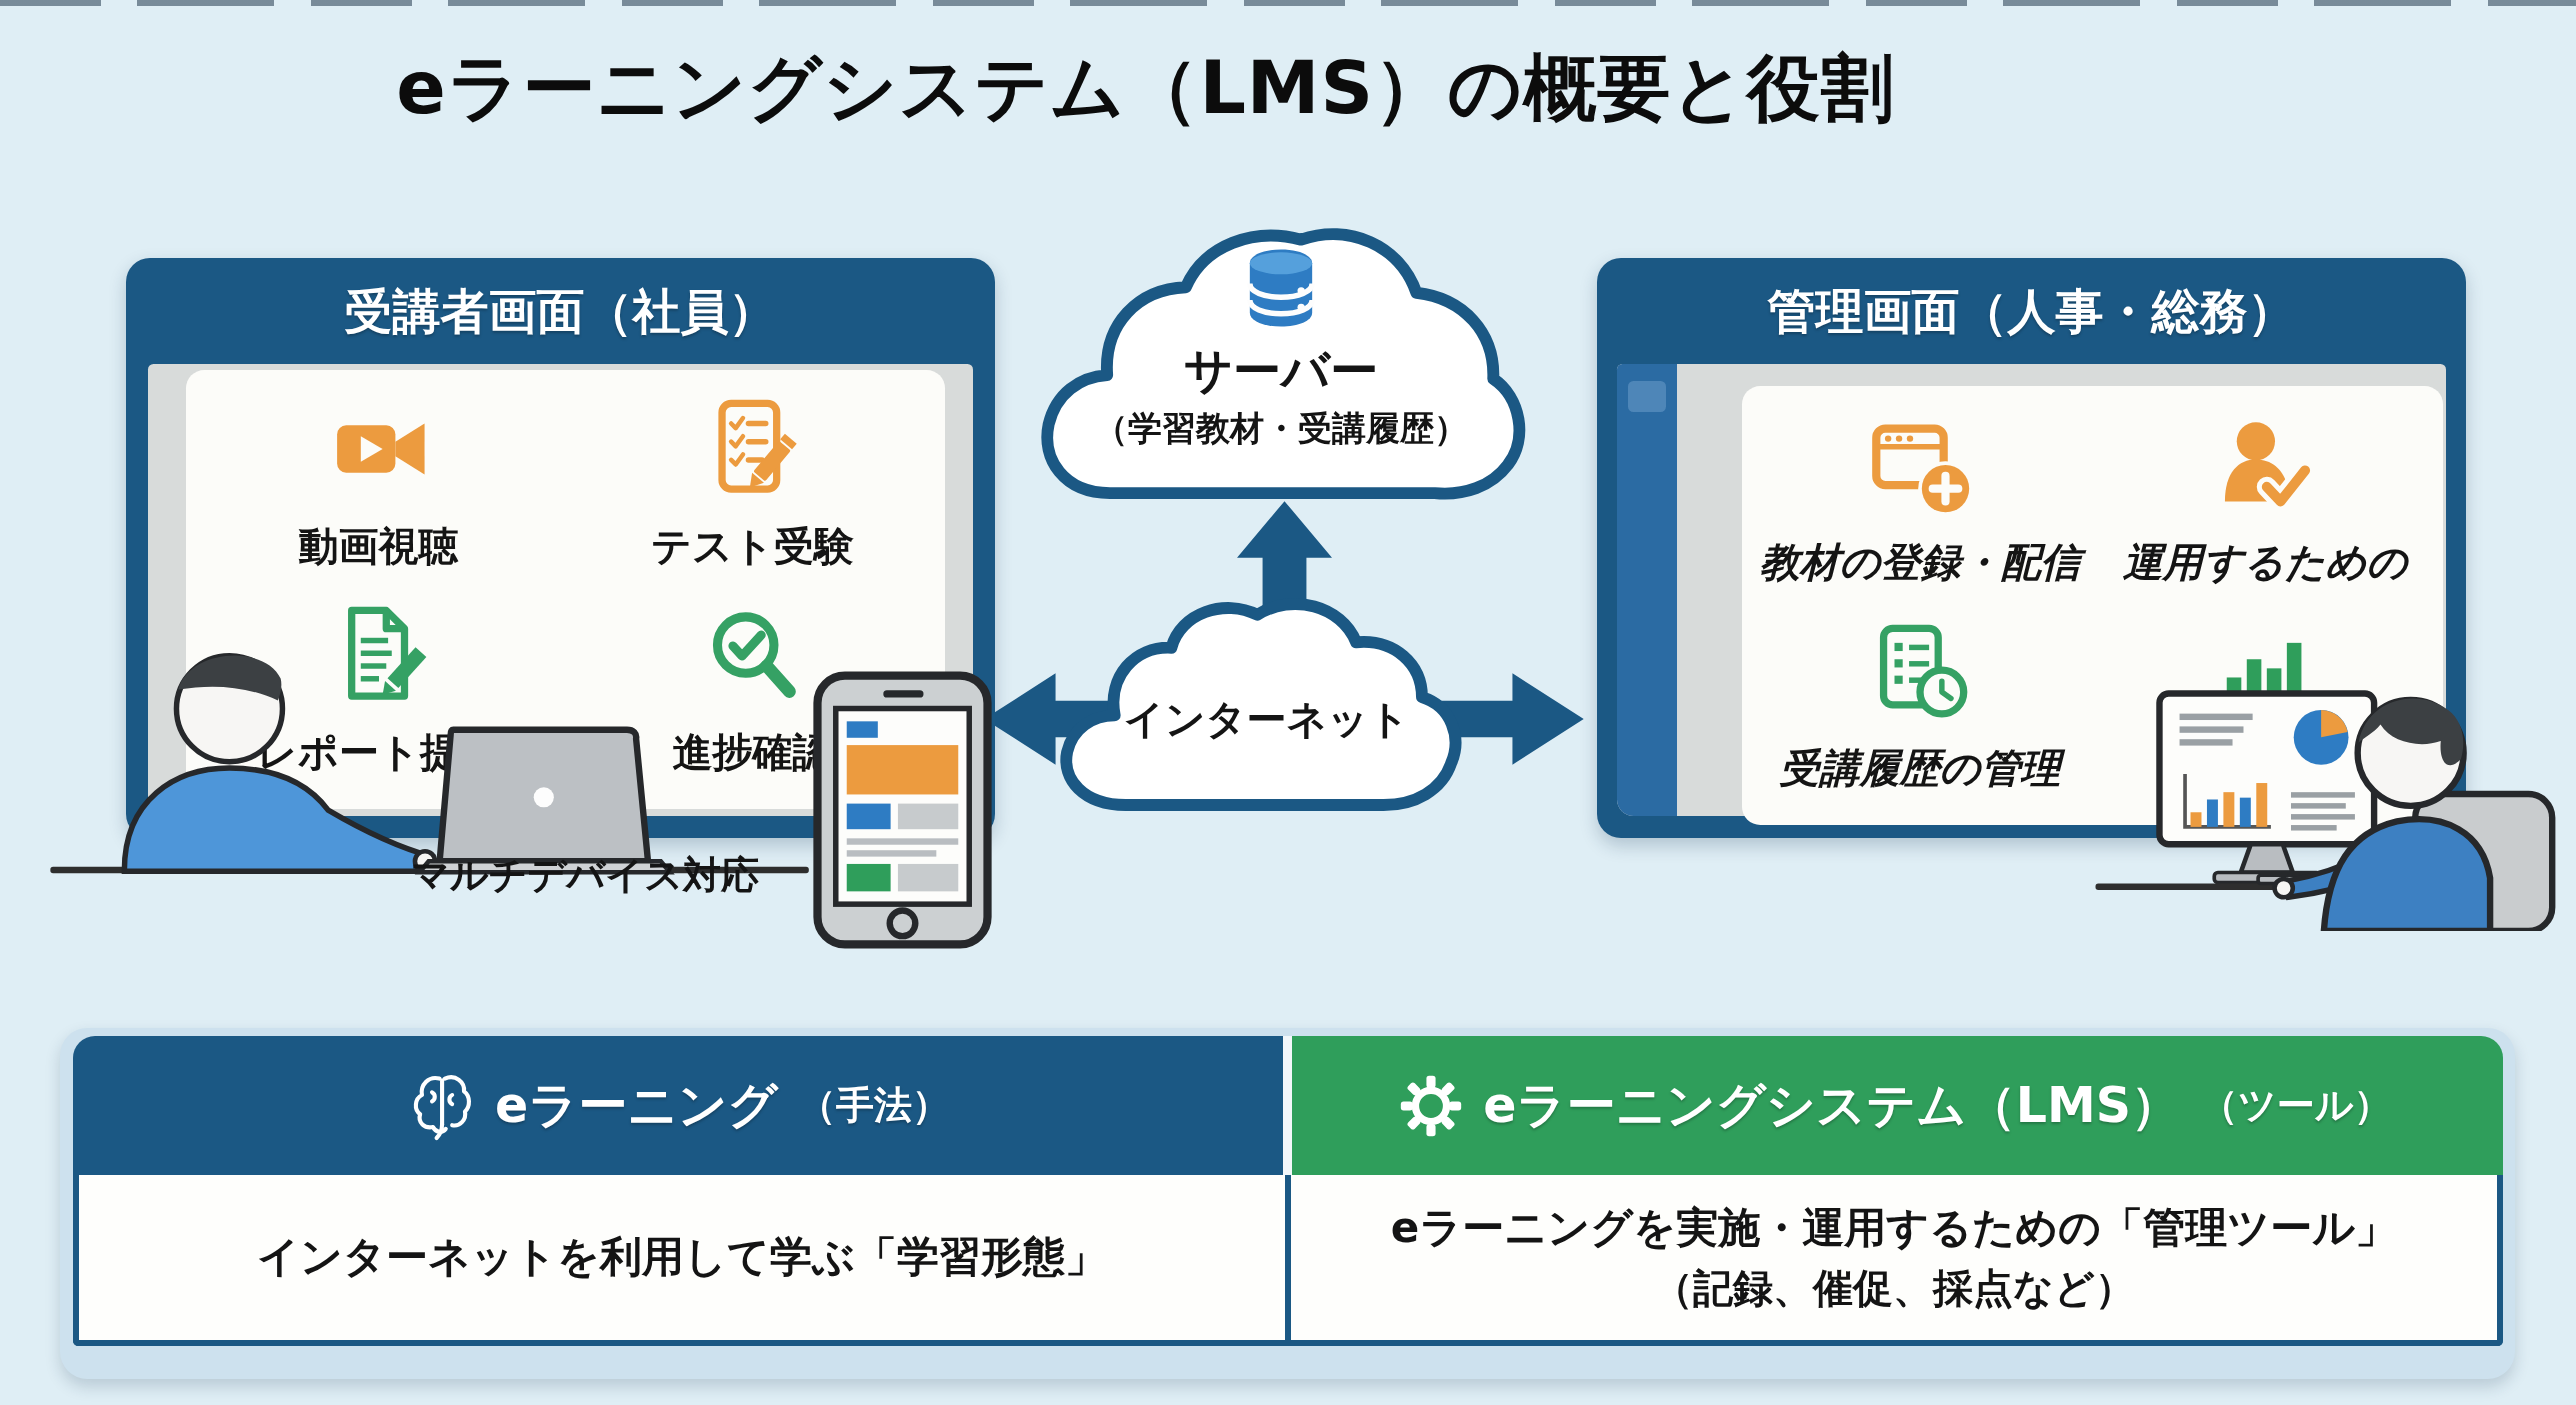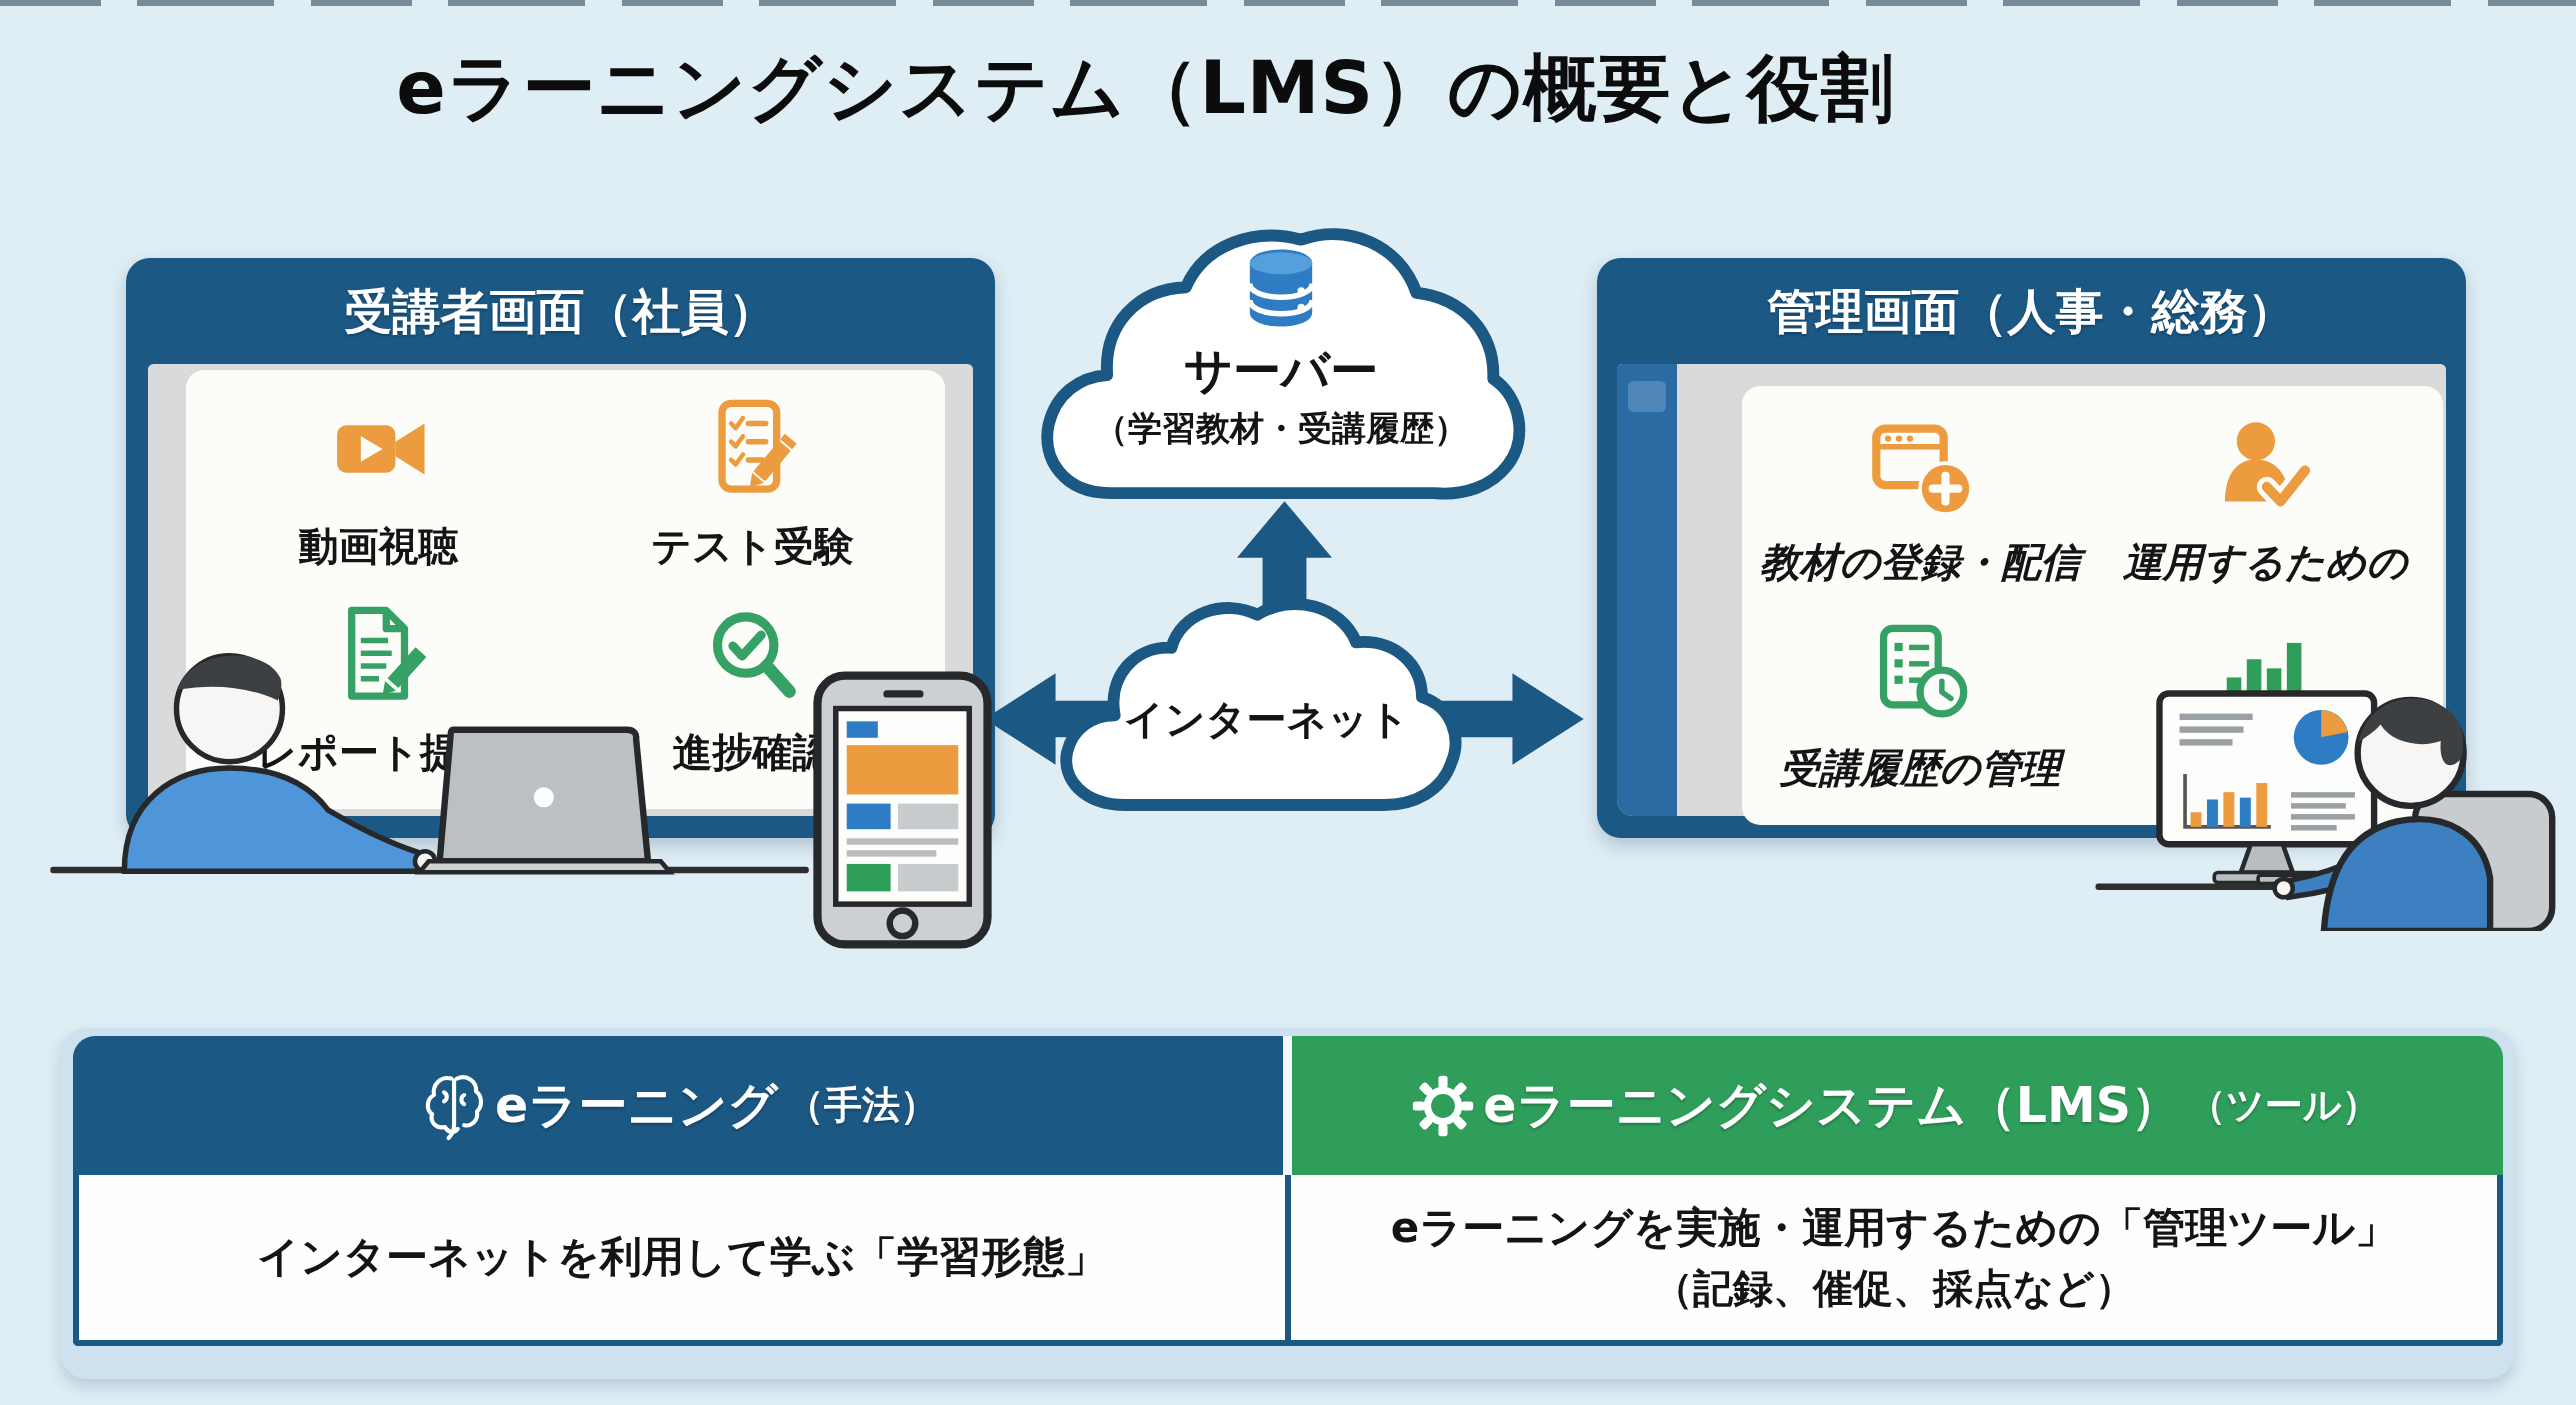--- a/index.html
+++ b/index.html
@@ -30,21 +30,21 @@
   .server-title{font-size:48px;font-weight:800;margin-top:5.5px;}
   .server-subtitle{font-size:34px;font-weight:800;margin-top:3.7px;}
   .internet-label{font-size:40px;font-weight:800;}
 
   .note{width:622px;text-align:center;font-weight:800;font-size:38px;line-height:1.42;}
 
   
   .table-backing{background:#cde1ee;border-radius:27.4px;box-shadow:0 7.3px 14.6px rgba(20,50,80,.18);}
   .cmp-table{border-radius:24px;}
   .cmp-head{display:flex;height:139px;}
-  .cmp-head-cell{flex:1;display:flex;align-items:center;justify-content:center;gap:8px;color:#fff;}
+  .cmp-head-cell{flex:1;display:flex;align-items:center;justify-content:center;gap:20px;color:#fff;}
   .cmp-head-left{background:#1b5884;border-radius:22px 0 0 0;}
   .cmp-head-right{background:#2f9e5b;border-radius:0 22px 0 0;}
   .head-main{font-size:49px;font-weight:800;text-shadow:0 1.8px 2.7px rgba(0,0,0,.25);}
   .head-paren{font-size:38px;font-weight:800;text-shadow:0 1.8px 2.7px rgba(0,0,0,.25);}
   .head-divider{position:absolute;top:0;width:9.1px;height:139px;background:#f2f7fa;left:calc(50% - 4.6px);}
   .cmp-body{display:flex;height:165px;background:#fefefc;border:6.4px solid #1b5884;border-top:none;border-radius:0 0 5.5px 5.5px;}
   .cmp-body-cell{flex:1;display:flex;flex-direction:column;align-items:center;justify-content:center;line-height:1.45;}
   .cmp-body-cell.right{border-left:6.4px solid #1b5884;}
   .body-line{font-size:42px;font-weight:800;}
   .body-line2{font-size:40px;font-weight:800;}
@@ -284,20 +284,21 @@
     <rect x="178" y="239" width="100" height="9" rx="3" fill="#b9bdc1" stroke="#26282b" stroke-width="4"></rect>
     <path d="M300,215 C270,230 242,240 206,246 L211,263 C252,258 286,248 312,238 Z" fill="#3d80c2" stroke="#26282b" stroke-width="6"></path>
     <circle cx="206" cy="253" r="10" fill="#f7f6f4" stroke="#26282b" stroke-width="5"></circle>
     <path d="M250,300 C255,230 280,192 330,180 C382,170 424,192 432,242 L432,300 Z" fill="#3d80c2" stroke="#26282b" stroke-width="7"></path>
     <circle cx="345" cy="105" r="58" fill="#f7f6f4" stroke="#26282b" stroke-width="7"></circle>
     <path d="M288,94 C296,48 350,32 386,58 C402,70 406,92 400,112 C384,128 376,112 378,92 C356,100 324,94 312,74 C304,84 294,88 288,94 Z" fill="#3c4043"></path>
   </svg>
 </div>
 
 <div class="abs note" style="left:274px;top:849px;">
+  <div>マルチデバイス対応</div>
 </div>
 
 <div class="abs table-backing" style="left:60px;top:1028px;width:2455px;height:351px;"></div>
 <div class="abs cmp-table" style="left:73px;top:1036px;width:2430px;">
   <div class="cmp-head" style="position:relative;">
     <div class="cmp-head-cell cmp-head-left">
       <span>
         <svg width="64" height="70" viewBox="0 0 70 76">
           <g stroke="#ffffff" stroke-width="4.5" fill="none" stroke-linecap="round" stroke-linejoin="round">
             <path d="M31,8 C19,5 10,15 12,26 C4,30 3,42 10,47 C7,56 15,63 24,61 C27,67 34,68 38,63"></path>

